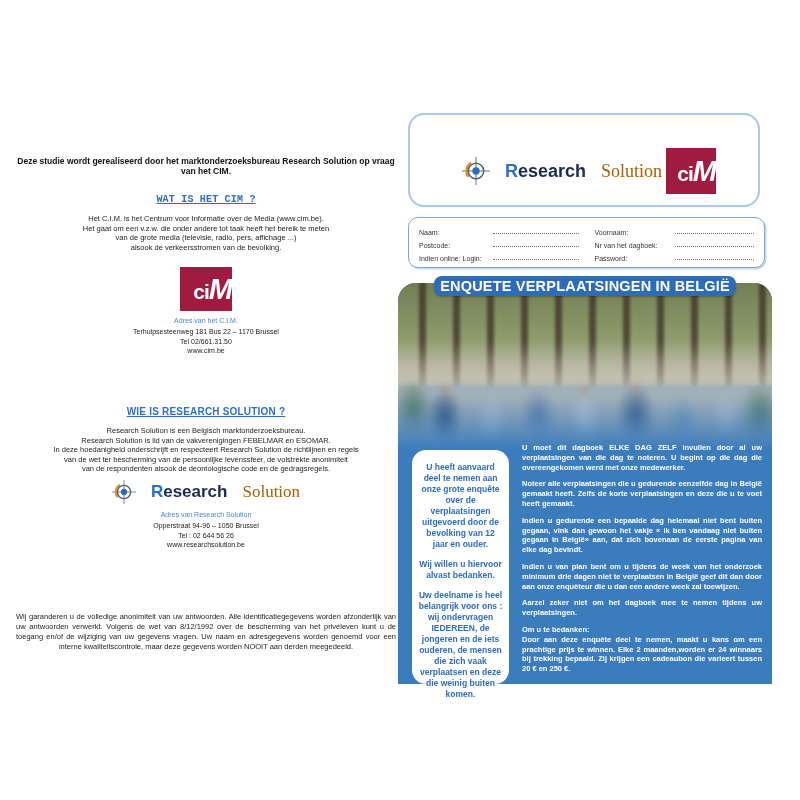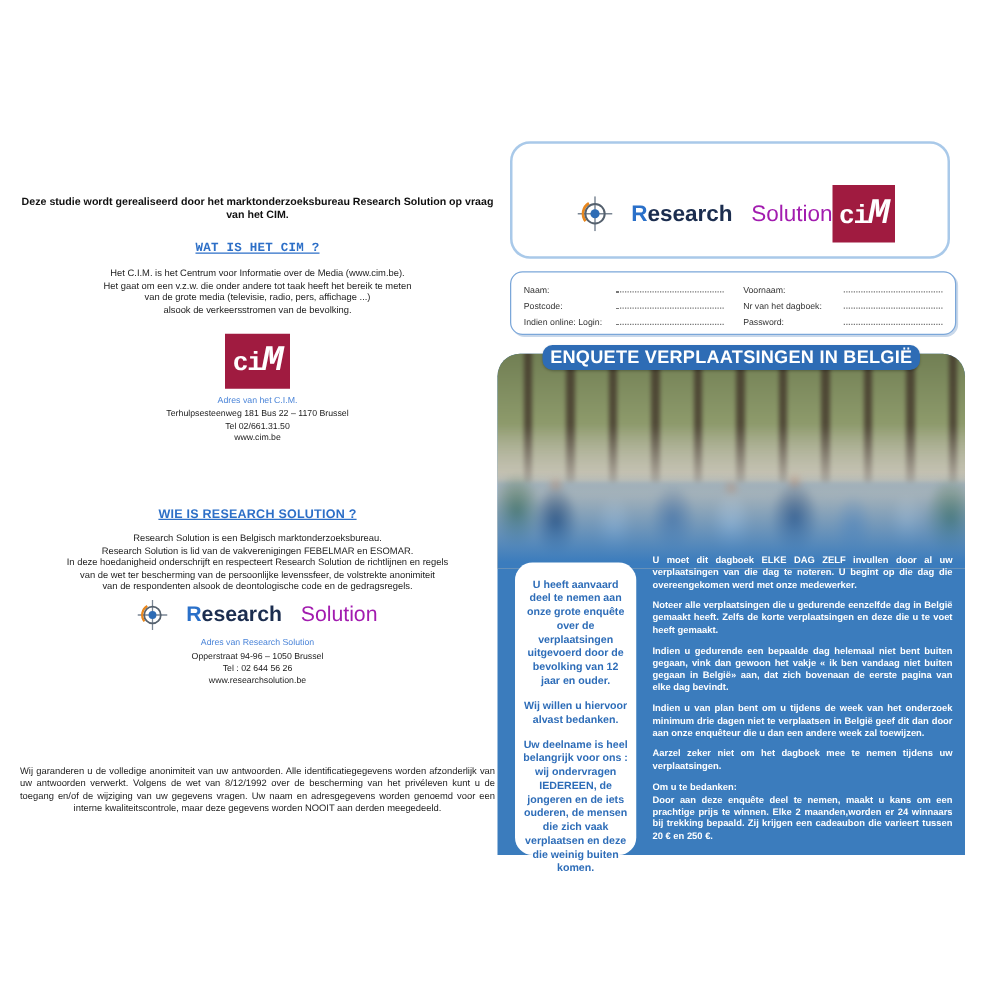--- a/index.html
+++ b/index.html
@@ -25,32 +25,32 @@
   .addr-lines { font-size:7px; line-height:9.5px; color:#1c1c1c; }
   .lp-cim-addrlabel { top:167px; }
   .lp-cim-addr { top:177px; }
   .lp-rs-addrlabel { top:361px; }
   .lp-rs-addr { top:371px; }
   .lp-privacy { top:462px; font-size:7.5px; line-height:10px; text-align:justify; text-align-last:center; color:#1c1c1c; }
 
   
   .cim-logo {
     display:inline-block; background:#a01b40; color:#fff;
-    width:52px; height:44px; text-align:center; vertical-align:top;
-    line-height:44px; font-weight:bold; letter-spacing:-1px;font-family:Liberation Mono, monospace;
+    width:52px; height:44px; text-align:right; vertical-align:top;
+    line-height:44px; font-weight:bold; letter-spacing:-1px;
   }
   .cim-logo .ci { font-size:21px; }
   .cim-logo .m  { font-size:29px; font-style:italic; }
   .lp-cim-logo { top:117px; }
 
   
   .rs-logo { display:inline-flex; align-items:center; gap:15px; }
   .rs-logo .word-research { font-weight:bold; color:#1b2d4f; }
   .rs-logo .r-cap { font-weight:bold; color:#2a70c9; }
-  .rs-logo .word-solution { color:#a21caf; }
+  .rs-logo .word-solution { color:#a16207;font-family:Liberation Serif, serif; }
   .lp-rs-logo { top:330px; font-size:17px; }
 
   
   .logo-card {
     left:408px; top:113px; width:352px; height:94px;
     border:2px solid #a9c9e9; border-radius:16px; background:#fff;
     display:flex; align-items:center; justify-content:space-between;
     padding:0 42px 0 52px;
   }
   .logo-card .rs-logo { font-size:18px; margin-top:22px; }

